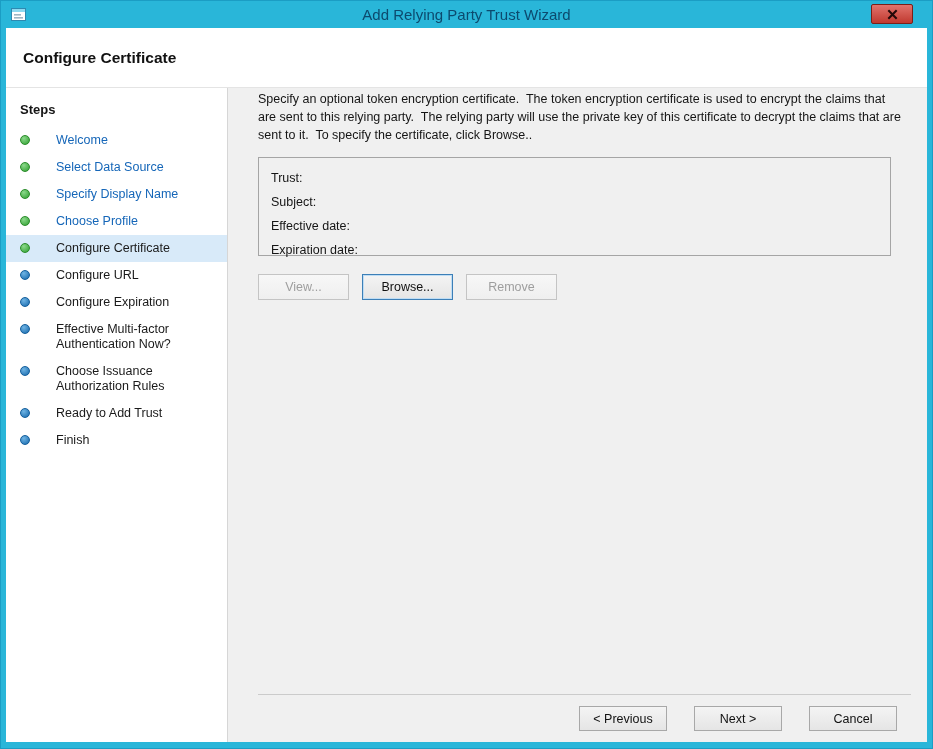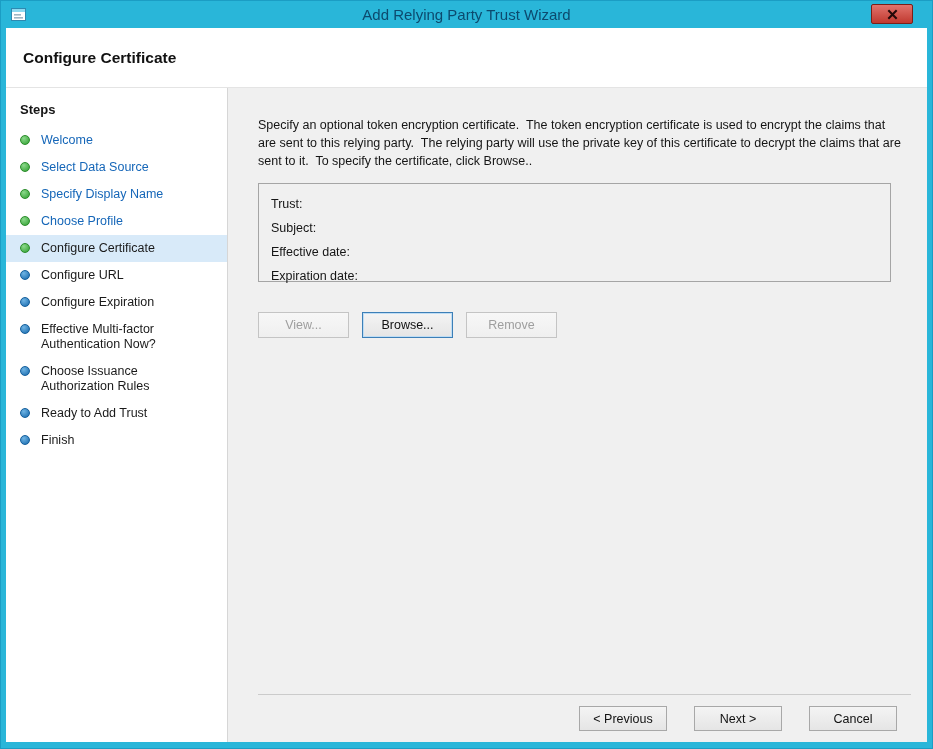--- a/index.html
+++ b/index.html
@@ -20,40 +20,40 @@
 
   .header { flex:0 0 60px; display:flex; align-items:center; padding-left:17px;
             background:#FFF; border-bottom:1px solid #E4E4E4; }
   .header h1 { font-size:15.5px; font-weight:bold; color:#111; }
 
   .main { flex:1; display:flex; min-height:0; }
 
   .sidebar { flex:0 0 222px; background:#FFF; border-right:1px solid #D6D6D6; padding-top:8px; }
   .steps-title { font-size:13px; font-weight:bold; color:#151515; padding:6px 0 10px 14px; }
   .steps { list-style:none; }
-  .step-item { display:flex; gap:11px; padding:6px 10px 6px 14px; font-size:12.5px;
+  .step-item { display:flex; gap:26px; padding:6px 10px 6px 14px; font-size:12.5px;
                line-height:15px; color:#1A1A1A; }
   .bullet { width:10px; height:10px; border-radius:50%; flex:0 0 10px; margin-top:2px; }
   .state-completed .bullet, .state-current .bullet {
       background:radial-gradient(circle at 35% 30%, #8BD98B, #2F9E2F); border:1px solid #2A8C2A; }
   .state-pending .bullet {
       background:radial-gradient(circle at 35% 30%, #6FB4E4, #1668AB); border:1px solid #135E9C; }
   .state-completed .step-label { color:#1566B8; cursor:pointer; }
   .state-current { background:#D8EAF9; }
   .step-label { max-width:160px; }
 
   .content { flex:1; background:#F0F0F0; display:flex; flex-direction:column;
-             padding:28px 16px 11px 30px; min-height:0; }
+             padding:2px 16px 11px 30px; min-height:0; }
   .description { font-size:12.5px; line-height:1.45; color:#151515; width:648px; white-space:pre-wrap; }
 
   .cert-box { margin-top:13px; width:633px; height:99px; border:1px solid #A5A5A5; padding:8px 12px 0; }
   .cert-row { display:flex; height:24px; align-items:center; font-size:12.5px; color:#151515; }
   .cert-value { margin-left:6px; }
 
-  .actions { margin-top:30px; display:flex; gap:13px; }
+  .actions { margin-top:18px; display:flex; gap:13px; }
   .btn { min-width:91px; height:26px; font-family:inherit; font-size:12.5px; color:#111;
          background:linear-gradient(#F4F4F4,#E5E5E5); border:1px solid #A8A8A8; cursor:pointer; }
   .btn.disabled { color:#9E9E9E; background:linear-gradient(#F7F7F7,#EFEFEF);
                   border-color:#C4C4C4; cursor:default; }
   .btn.focused { border:1px solid #3C7FB7; box-shadow:inset 0 0 0 1px #BFDDF4; }
 
   .footer { margin-top:auto; border-top:1px solid #CBCBCB; padding:11px 14px 0 0;
             display:flex; justify-content:flex-end; gap:27px; }
   .footer .btn { min-width:88px; height:25px; }
 </style>

